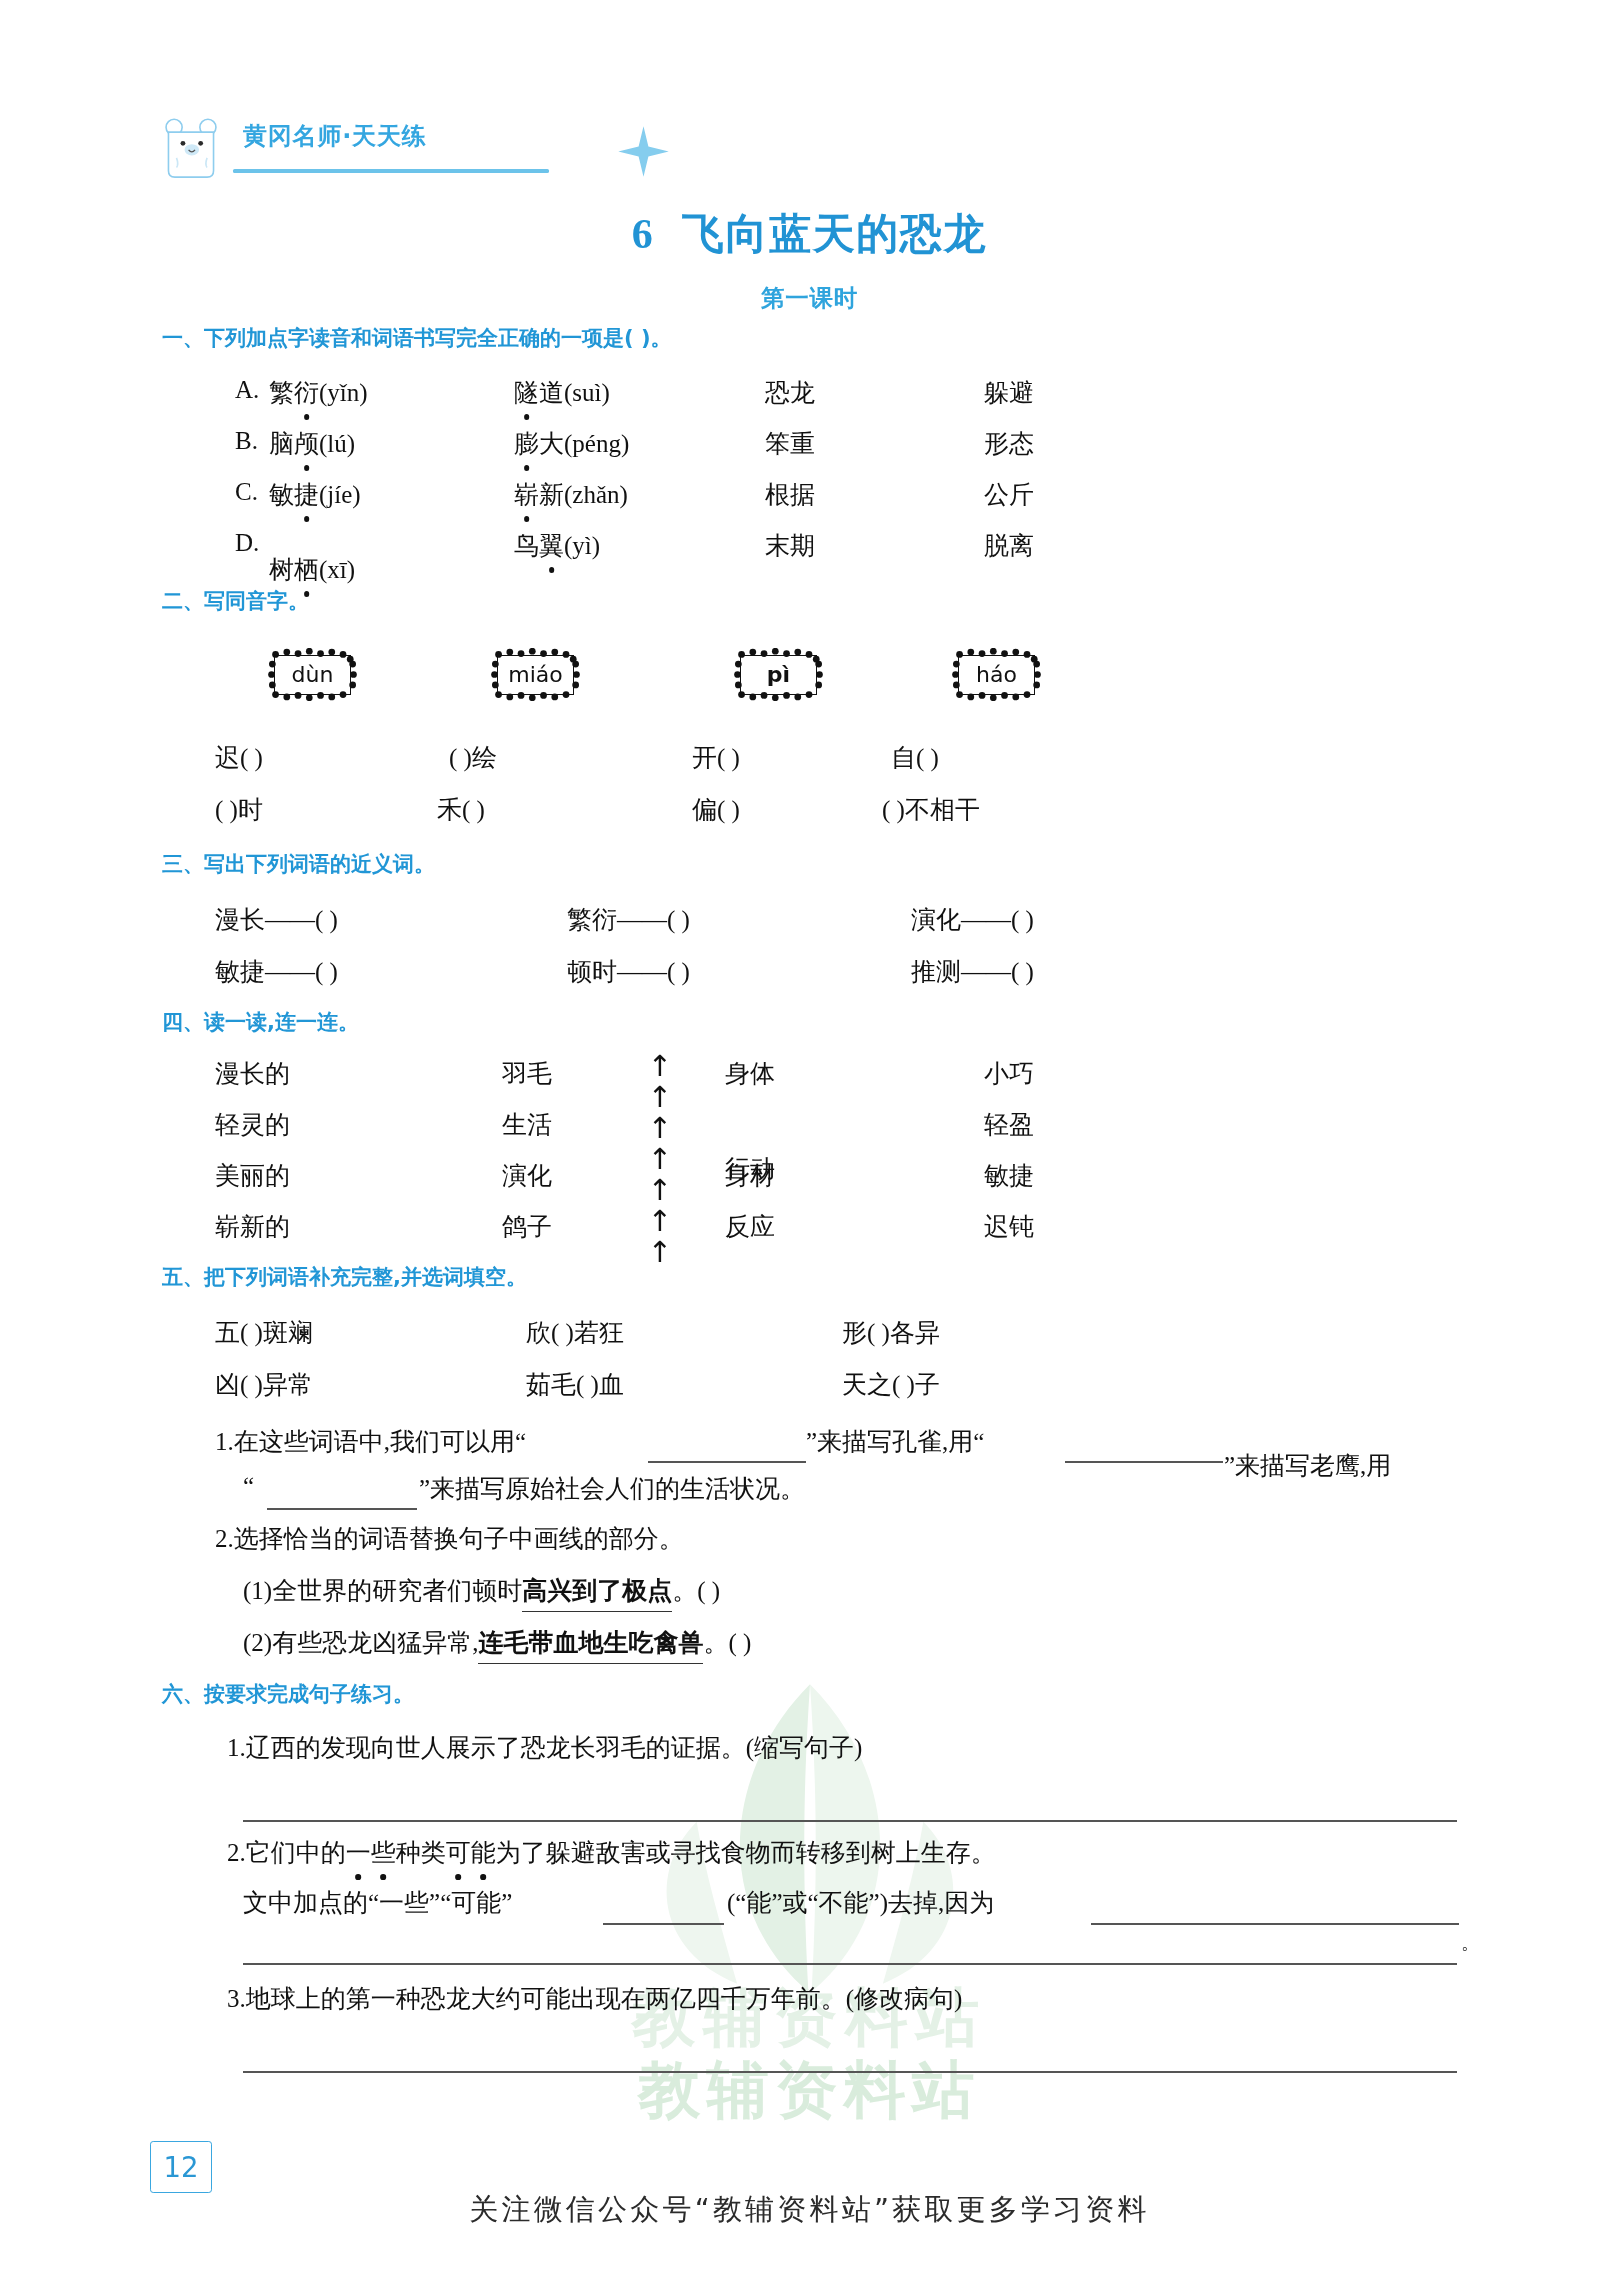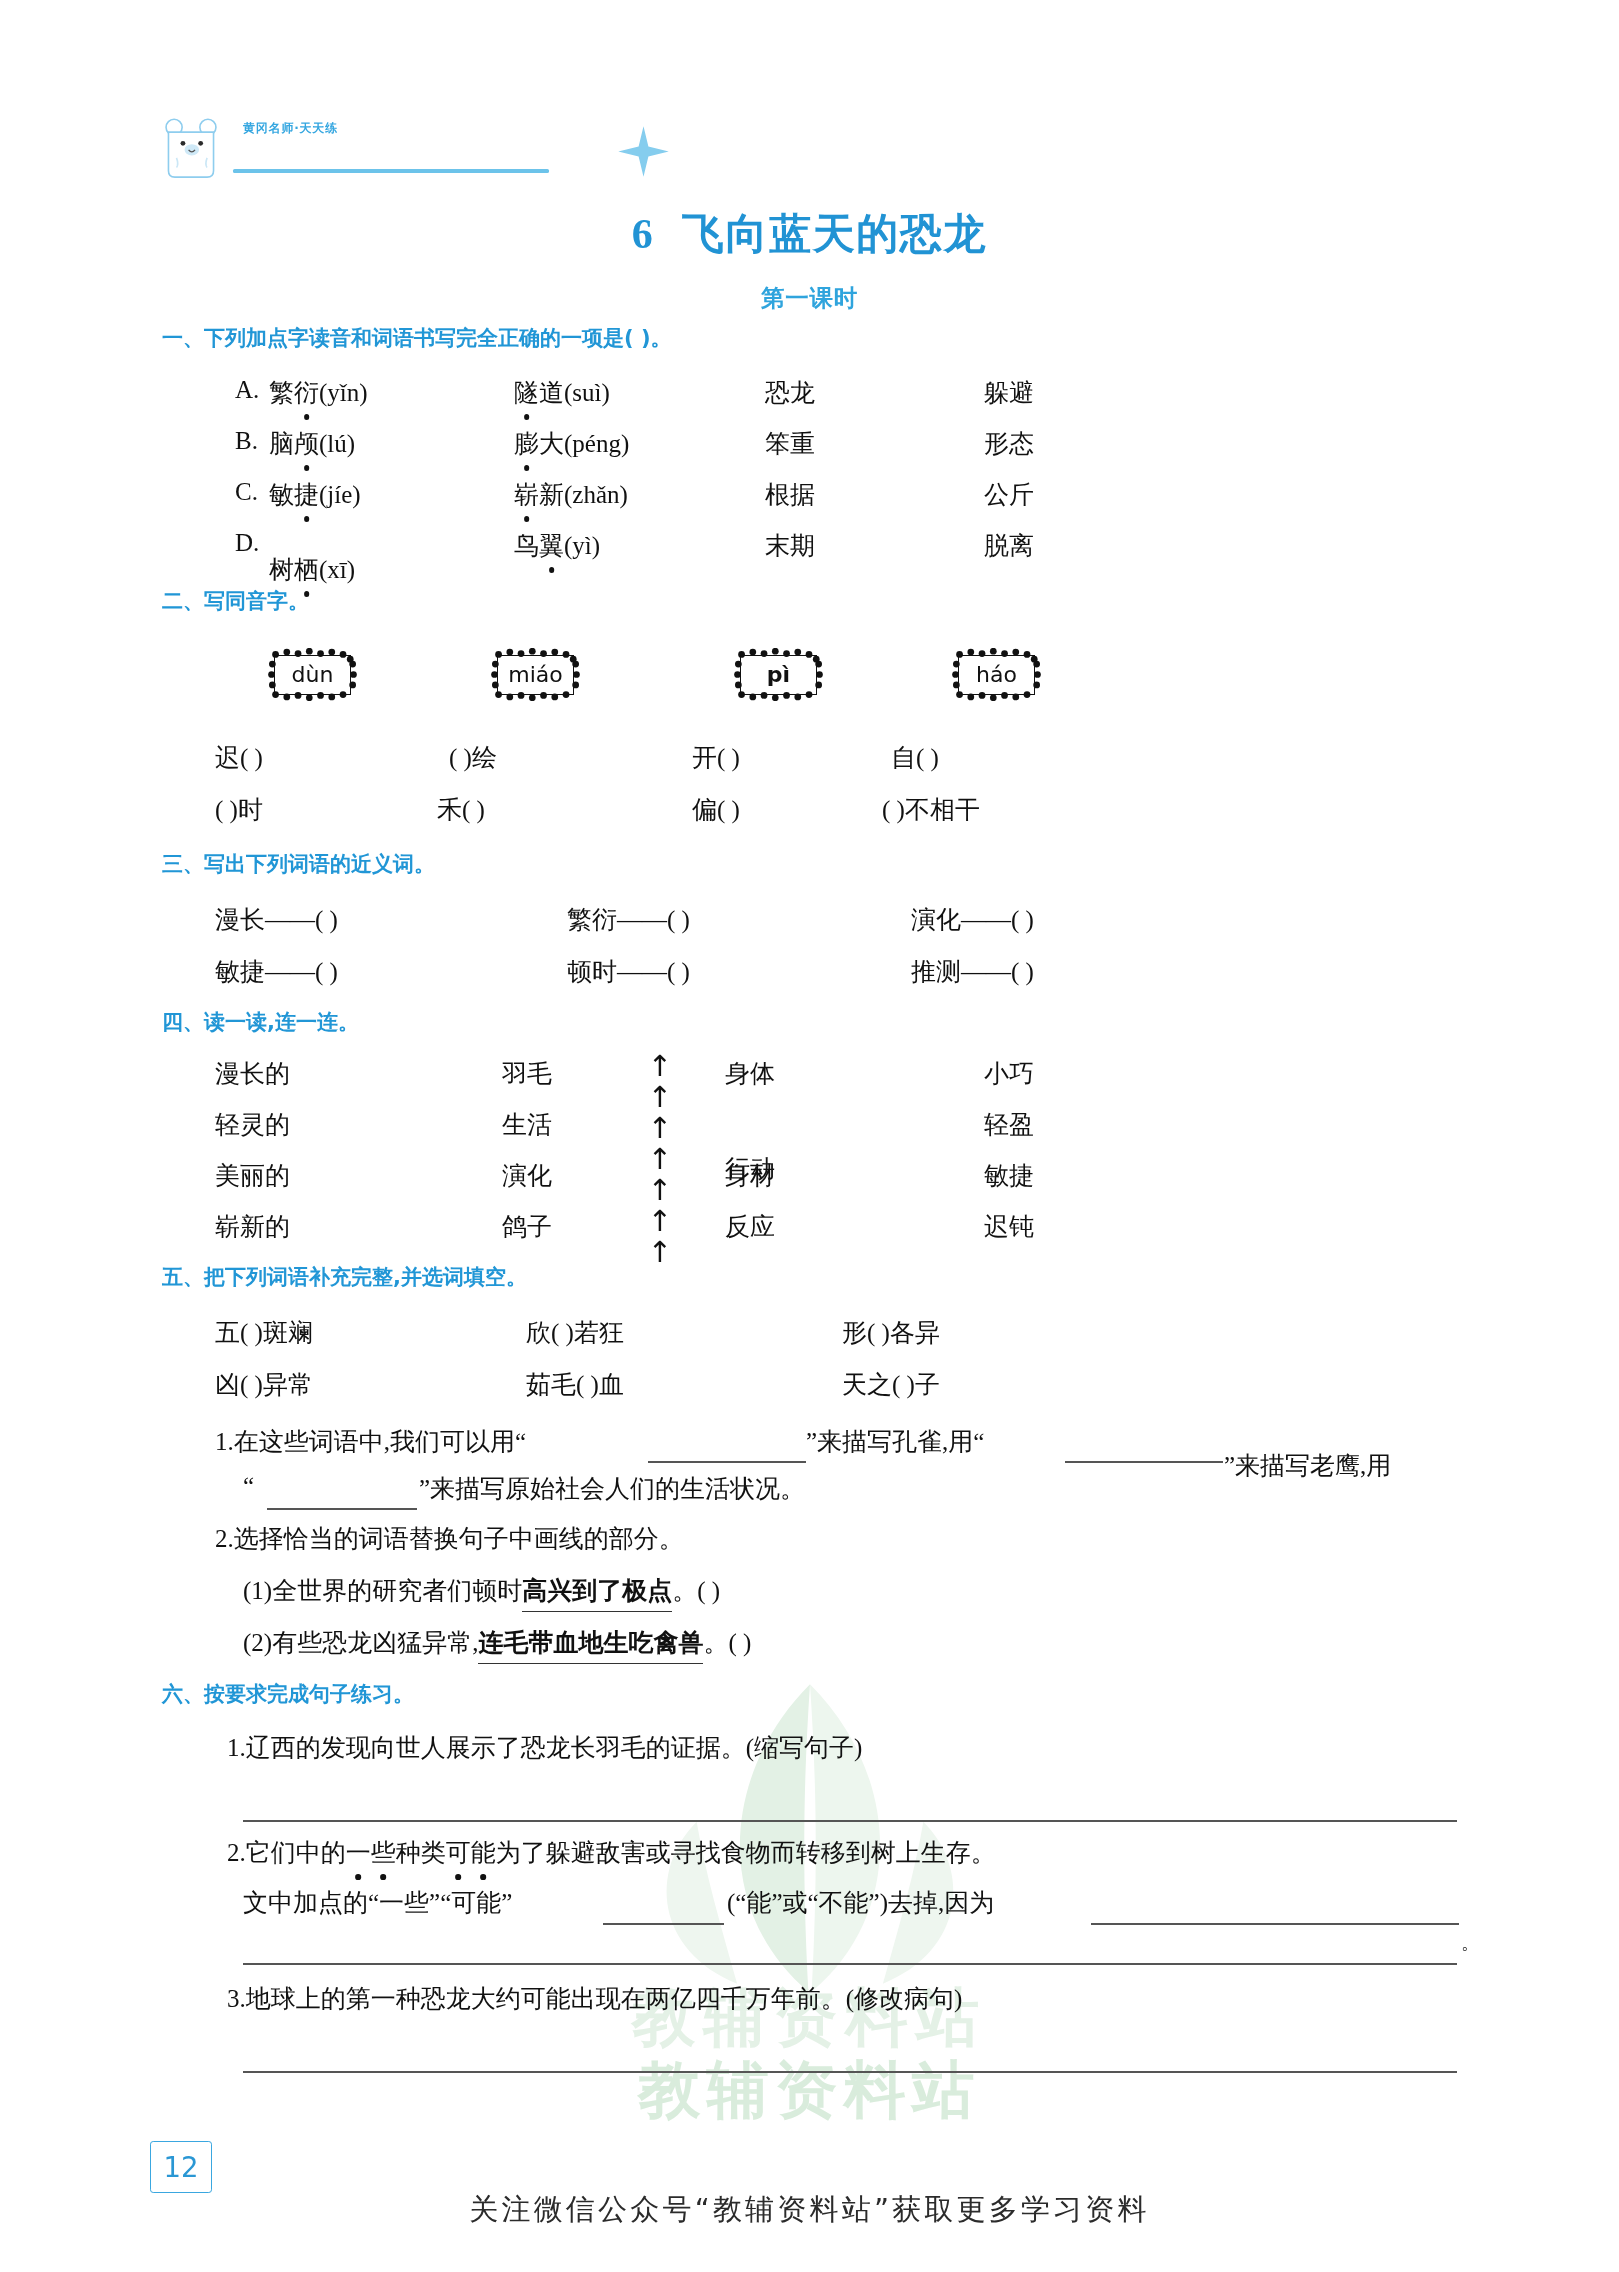--- a/index.html
+++ b/index.html
@@ -50,21 +50,21 @@
 
   
   .header {
     position:absolute; left:162px; top:105px;
     width:389px; height:73px;
   }
   .hdr-bear { position:absolute; left:0; top:11.3px; width:58px; height:66px; }
   .hdr-title {
     position:absolute; left:81px; top:14.6px;
     font-family:"DejaVu Sans","Liberation Sans",sans-serif;
-    font-size:12px; font-weight:bold;
+    font-size:24px; font-weight:bold;
     color:#34a6e0;
     letter-spacing:0.8px;
     white-space:nowrap;
   }
   .hdr-rule {
     position:absolute; left:71px; top:64px; width:316px; height:4px;
     background:#6cc3ea; border-radius:1.6px;
   }
   .hdr-star { position:absolute; left:453px; top:18px; width:57px; height:57px; }
 

